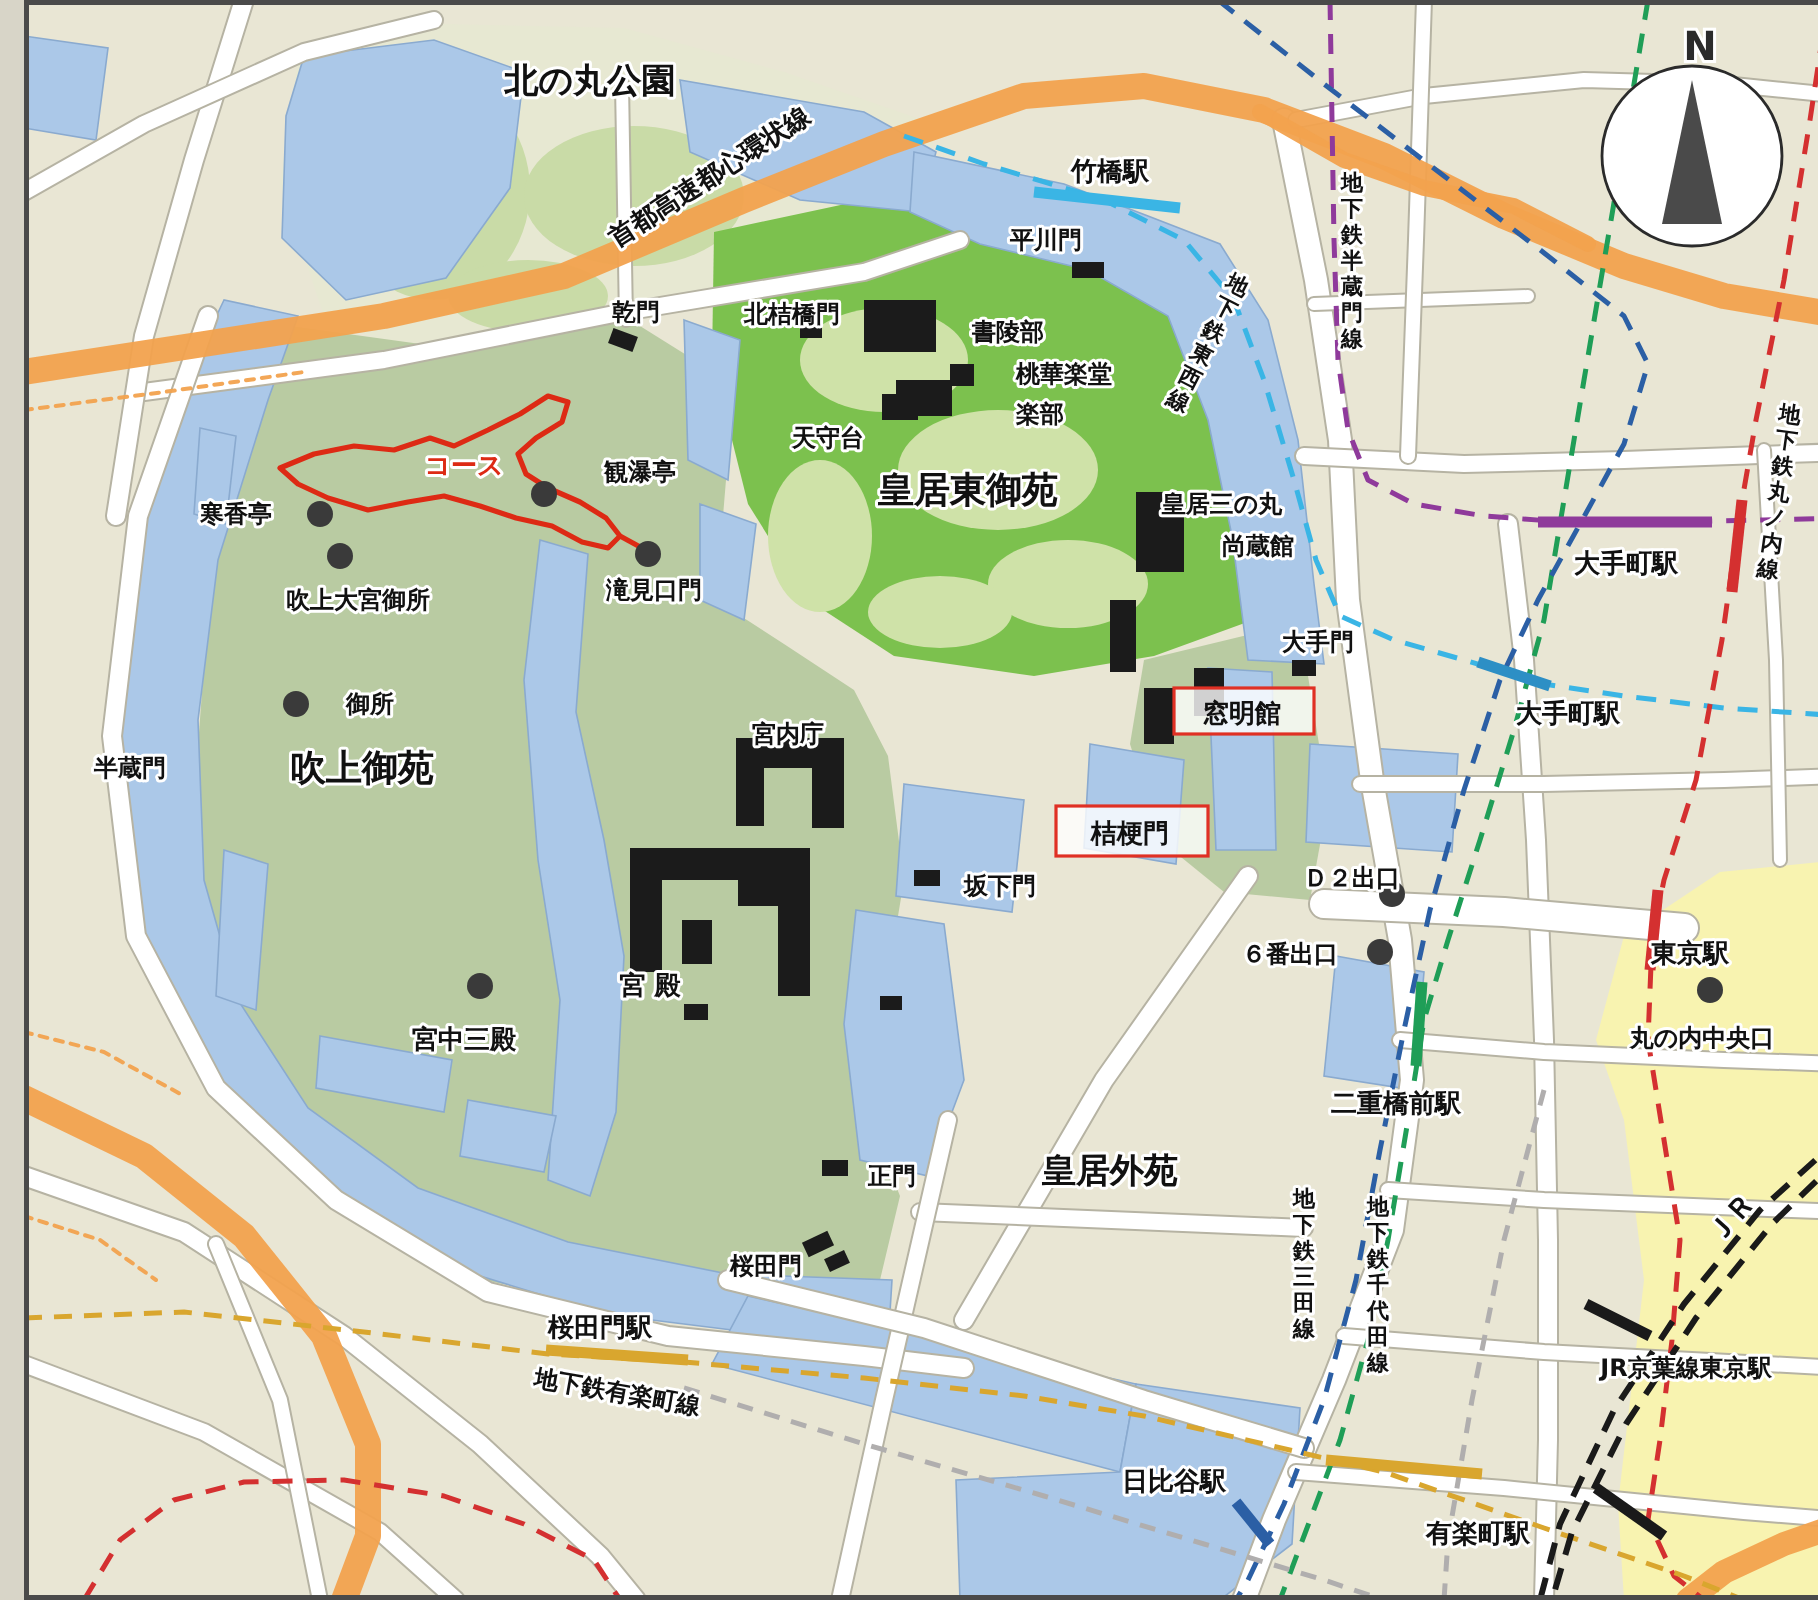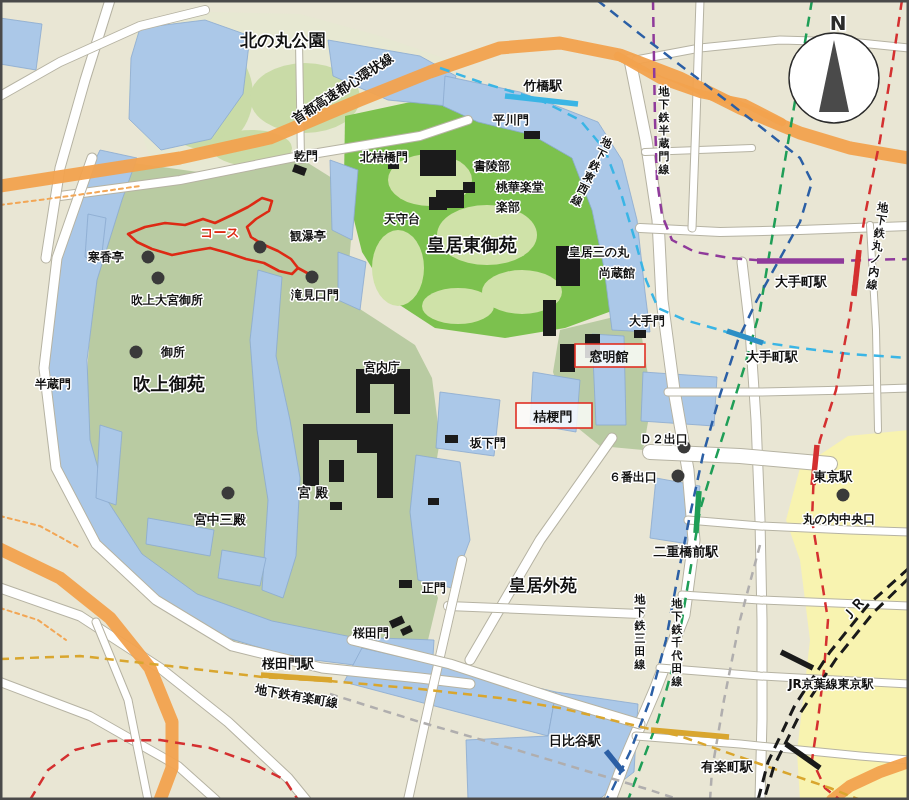--- a/index.html
+++ b/index.html
@@ -1,16 +1,16 @@
 <!DOCTYPE html>
 <html><head>
 <meta charset="utf-8">
 <style>
   html,body{margin:0;padding:0;background:#d8d5c8;}
-  #stage{width:812px;height:800px;position:relative;font-family:"DejaVu Sans","Liberation Sans",sans-serif;}
+  #stage{width:812px;height:800px;position:relative;font-family:"DejaVu Sans","Liberation Sans",sans-serif;margin-left:12px;}
   svg{display:block;}
   text{font-family:"DejaVu Sans","Liberation Sans",sans-serif;}
 </style>
 </head>
 <body>
 
 <div id="stage">
     <svg width="909" height="800" viewBox="0 0 909 800">
       <rect x="0" y="0" width="909" height="800" fill="#e9e6d4"></rect>
       <polygon points="138,22 210,12 300,14 380,36 455,62 452,108 420,130 350,148 270,168 200,180 150,158 128,92" fill="#e7e8d2"></polygon>

